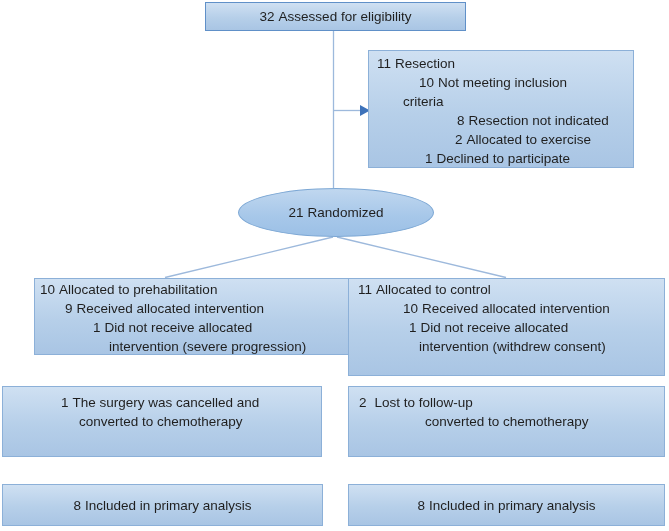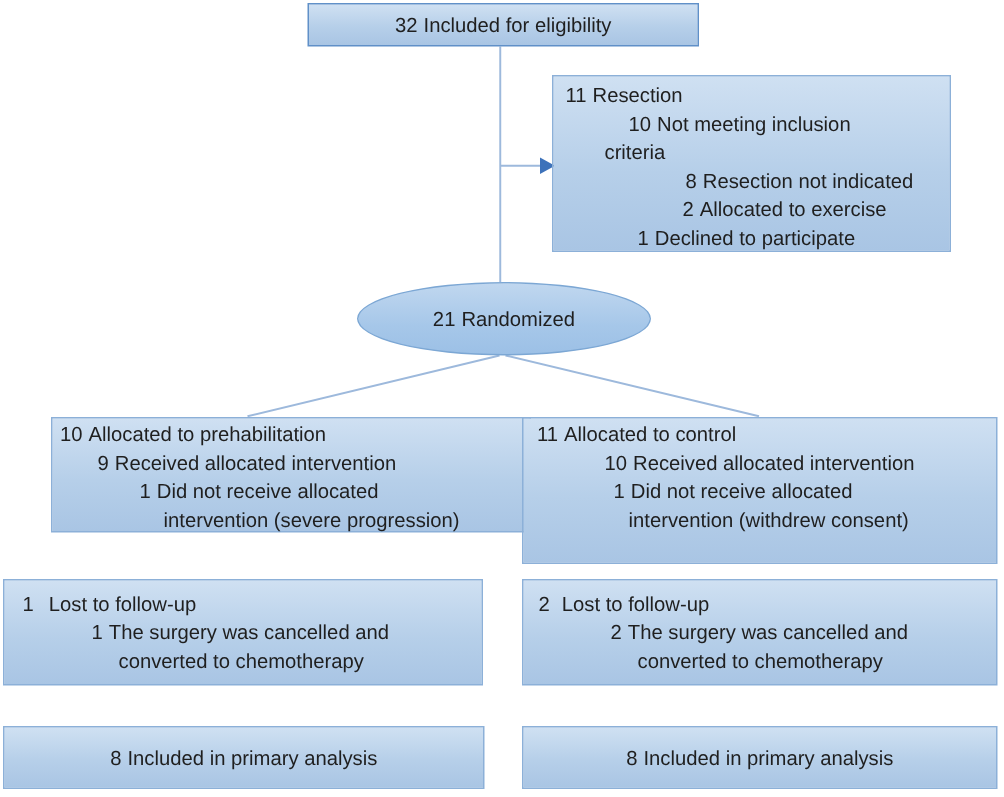--- a/index.html
+++ b/index.html
@@ -63,21 +63,21 @@
   <svg class="connectors" viewBox="0 0 669 531">
     <line class="connector" x1="333.5" y1="31" x2="333.5" y2="188"></line>
     <line class="connector" x1="333.5" y1="110.5" x2="361" y2="110.5"></line>
     <polygon class="arrowhead" points="360,105 360,116 370,110.5"></polygon>
     <line class="connector" x1="333" y1="237" x2="165" y2="277.5"></line>
     <line class="connector" x1="337" y1="237" x2="506" y2="277.5"></line>
   </svg>
 
   <div class="box strong centered b-assessed">
     <div class="line">
-      <b class="num">32</b><span>Included for eligibility</span>
+      <b class="num">32</b><span>Assessed for eligibility</span>
     </div>
   </div>
 
   <div class="box b-excluded">
     <div class="line" style="padding-left:8px">
       <b class="num">11</b><span>Resection</span>
     </div>
     <div class="line" style="padding-left:50px">
       <b class="num">10</b><span>Not meeting inclusion</span>
     </div>
@@ -125,37 +125,31 @@
     </div>
     <div class="line" style="padding-left:60px">
       <b class="num">1</b><span>Did not receive allocated</span>
     </div>
     <div class="line" style="padding-left:70px">
       <span>intervention (withdrew consent)</span>
     </div>
   </div>
 
   <div class="box b-fu-l">
-    <div class="line" style="padding-left:12px">
-      <b class="num" style="margin-right:10px">1</b><span>Lost to follow-up</span>
-    </div>
     <div class="line" style="padding-left:58px">
       <b class="num">1</b><span>The surgery was cancelled and</span>
     </div>
     <div class="line" style="padding-left:76px">
       <span>converted to chemotherapy</span>
     </div>
   </div>
 
   <div class="box b-fu-r">
     <div class="line" style="padding-left:10px">
       <b class="num" style="margin-right:8px">2</b><span>Lost to follow-up</span>
-    </div>
-    <div class="line" style="padding-left:58px">
-      <b class="num">2</b><span>The surgery was cancelled and</span>
     </div>
     <div class="line" style="padding-left:76px">
       <span>converted to chemotherapy</span>
     </div>
   </div>
 
   <div class="box centered b-pa-l">
     <div class="line">
       <b class="num">8</b><span>Included in primary analysis</span>
     </div>

